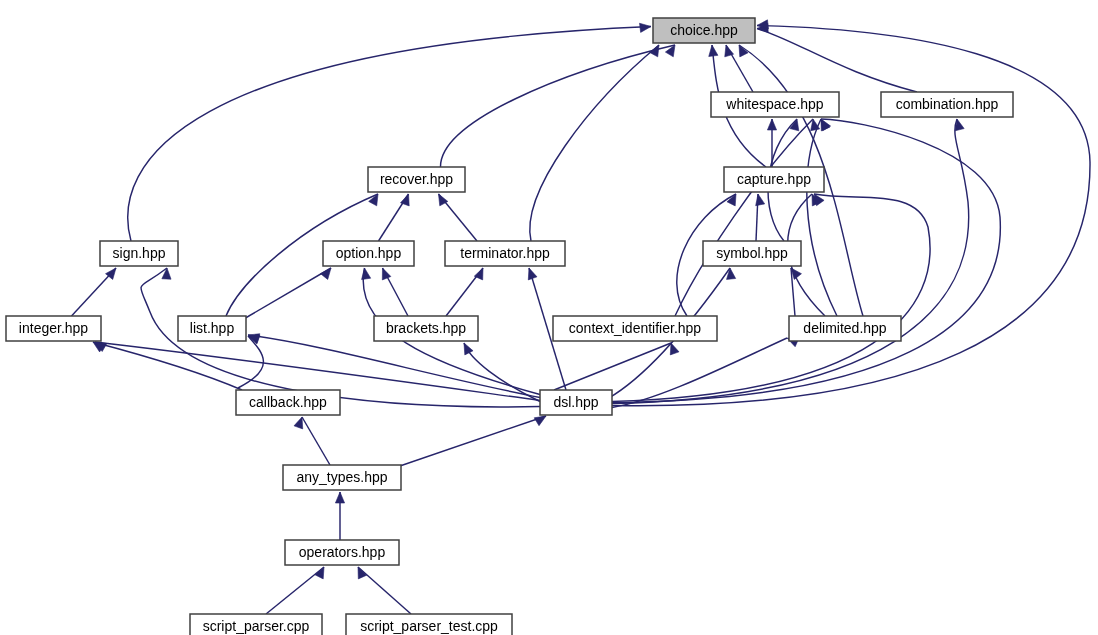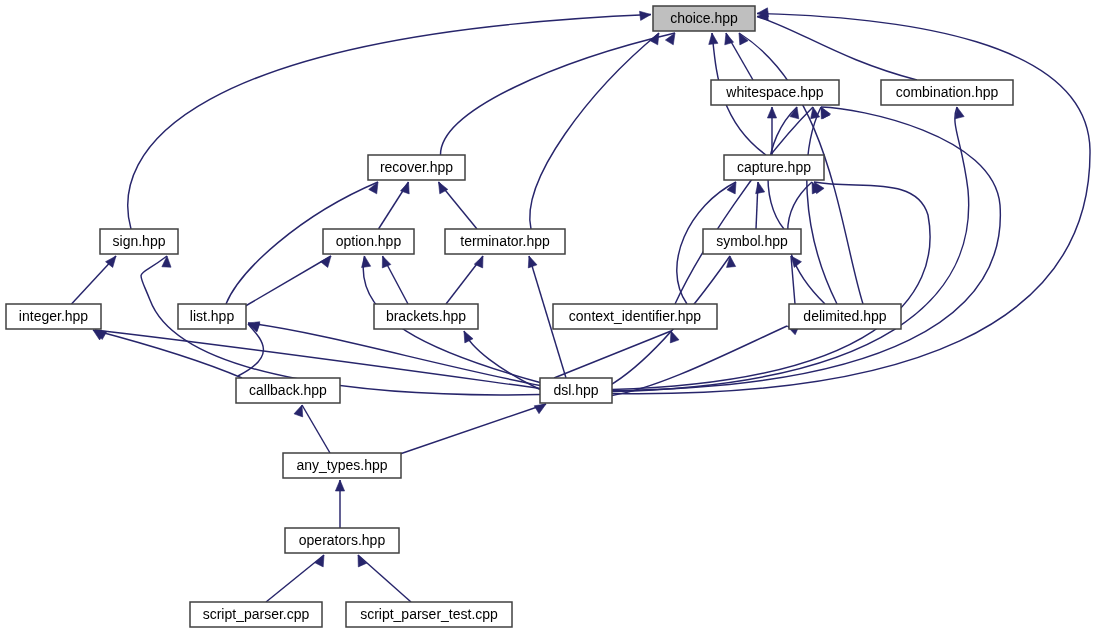--- a/index.html
+++ b/index.html
@@ -11,20 +11,21 @@
   body {
     font-family: "Liberation Sans", "DejaVu Sans", sans-serif;
     width: 1098px;
     height: 635px;
     overflow: hidden;
   }
   #graph-root {
     position: relative;
     width: 1098px;
     height: 560px;
+    margin-top: 12px;
   }
   svg#dep-graph {
     display: block;
     width: 1098px;
     height: 635px;
   }
   .edge-path {
     fill: none;
     stroke: #27256b;
     stroke-width: 1.45;

